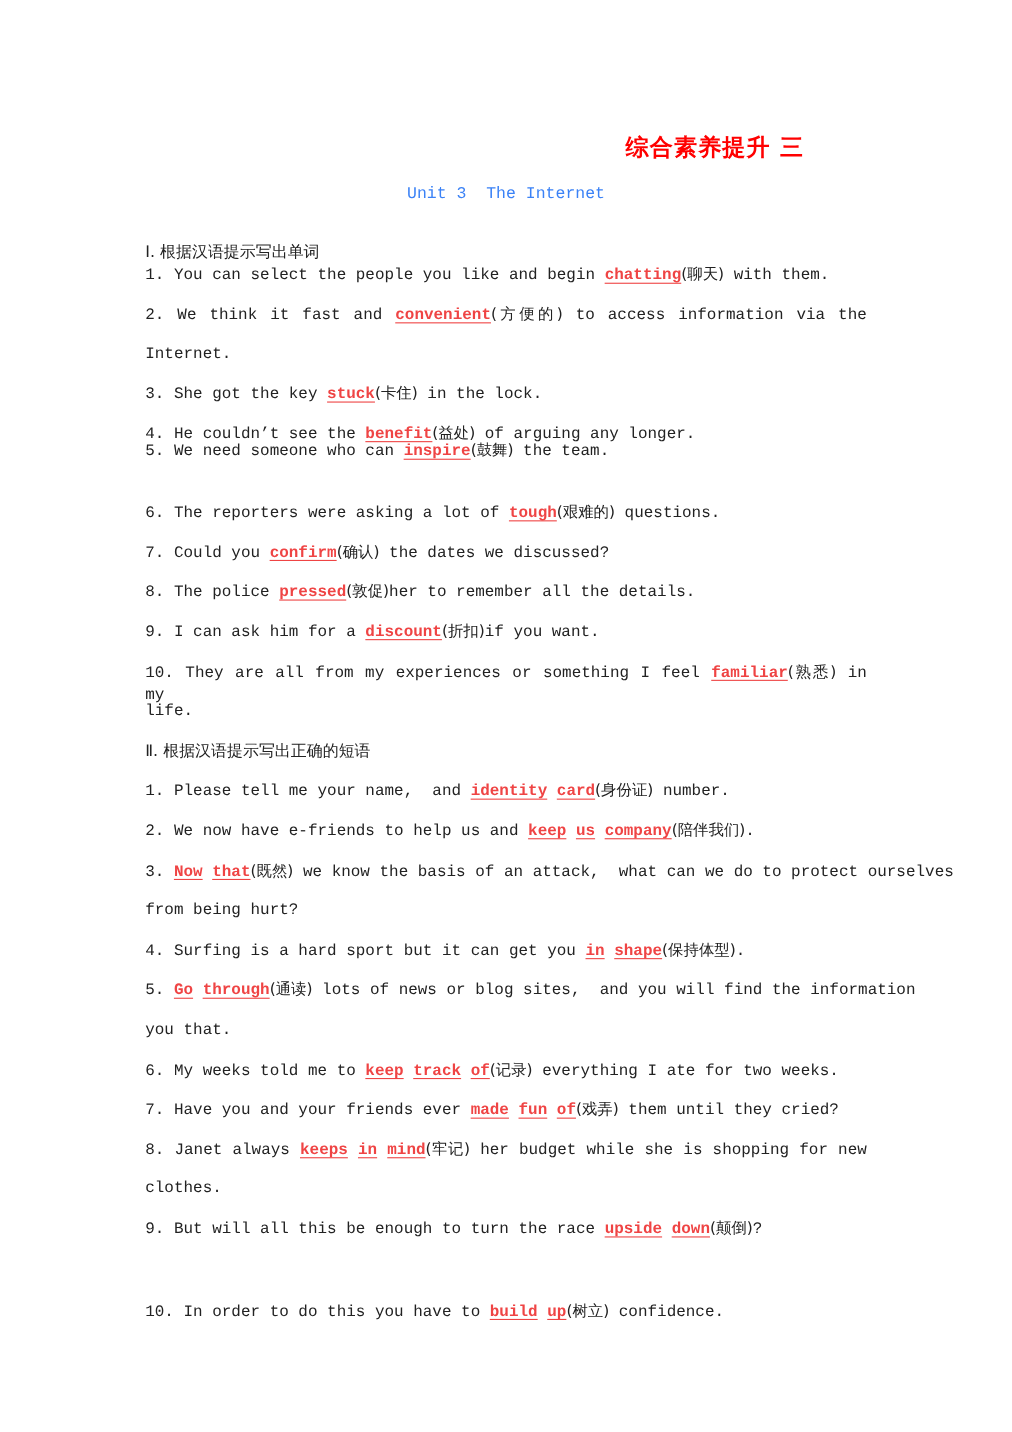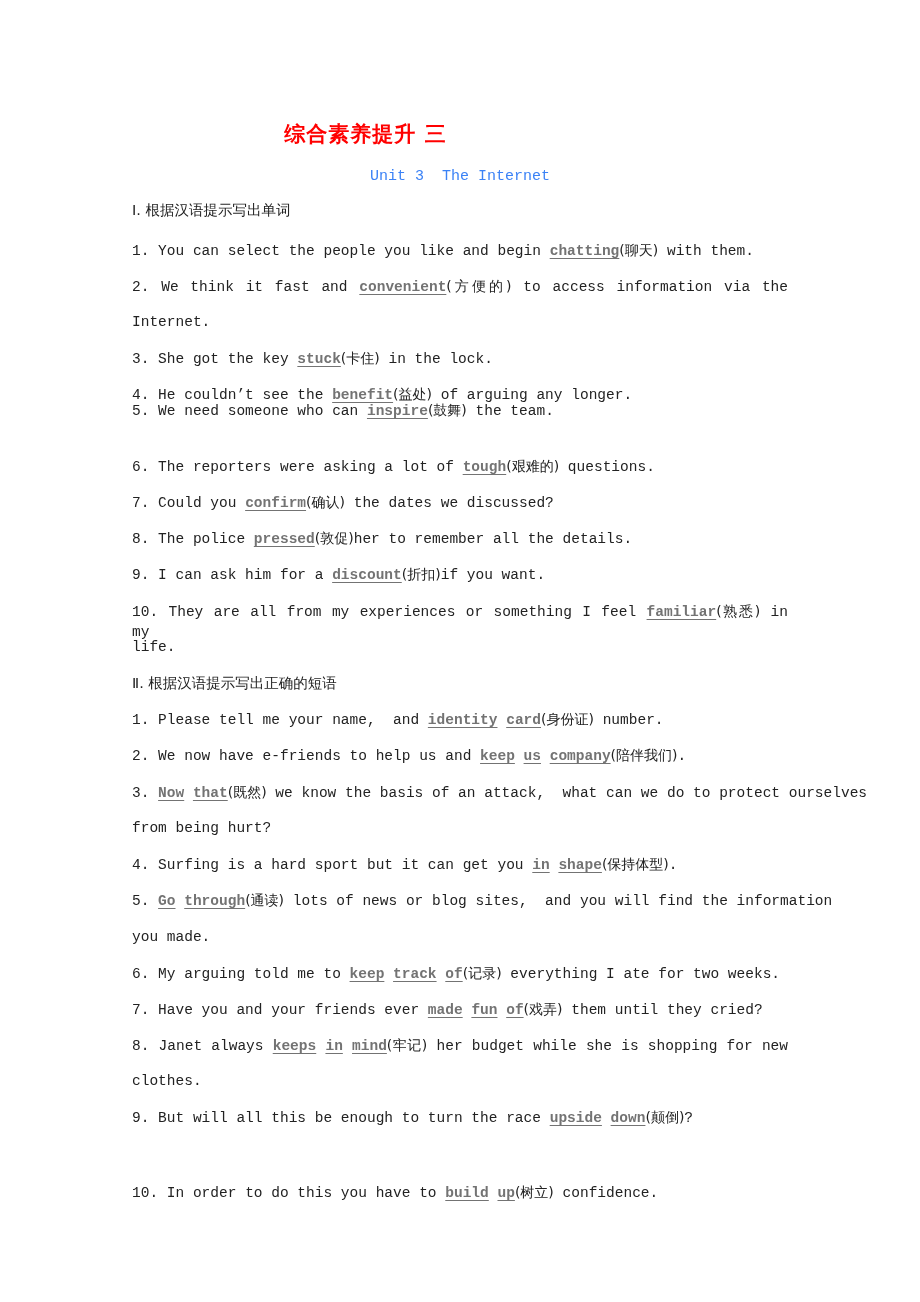--- a/index.html
+++ b/index.html
@@ -1,45 +1,45 @@
 <!DOCTYPE html>
 <html><head>
 <meta charset="utf-8">
 <style>
   html, body { margin: 0; padding: 0; background: #ffffff; }
   body { width: 920px; height: 1302px; position: relative; overflow: hidden; }
   .page { position: absolute; left: 0; top: 0; width: 920px; height: 1302px; }
   .title {
-    position: absolute; left: 0; width: 731px; top: 120px; text-align: center;
+    position: absolute; left: 0; width: 731px; top: 120px; text-align: right;
     font-family: "DejaVu Sans", sans-serif; font-size: 21px; font-weight: bold;
     color: #ff0000; letter-spacing: 1px;
   }
   .subtitle {
     position: absolute; left: 0; width: 920px; top: 168px; text-align: center;
     font-family: "Liberation Mono", "DejaVu Sans Mono", monospace; font-size: 15px;
     color: #3b82f6; white-space: pre;
   }
   .line {
     position: absolute; left: 132px; width: 660px;
     font-family: "Liberation Mono", "DejaVu Sans Mono", monospace; font-size: 14.5px;
     color: #222222; white-space: pre; line-height: 20px;
   }
   .line.justify { width: 656px; text-align: justify; text-align-last: justify; white-space: normal; }
   .heading { font-family: "DejaVu Sans", sans-serif; font-size: 14.5px; }
-  .ans { font-weight: bold; text-decoration: underline; text-underline-offset: 3px; color: #737373; }
+  .ans { font-weight: bold; text-decoration: underline; text-underline-offset: 3px; color: #ef4444; }
   .cn { font-family: "DejaVu Sans", sans-serif; font-size: 14px; text-align: center; }
 </style>
 </head>
 <body>
 
 <div class="page">
   <div class="title">综合素养提升 三</div>
   <div class="subtitle">Unit 3  The Internet</div>
 
-  <div class="line heading" style="top:200px">Ⅰ. 根据汉语提示写出单词</div>
+  <div class="line heading" style="top:220px">Ⅰ. 根据汉语提示写出单词</div>
 
   <div class="line" style="top:240px"><span>1.</span> <span>You can select the people you like and begin </span><span class="ans">chatting</span><span class="cn">(聊天)</span><span> with them.</span></div>
 
   <div class="line justify" style="top:276px"><span>2.</span> <span>We think it fast and </span><span class="ans">convenient</span><span class="cn">(方便的)</span><span> to access information via the</span></div>
   <div class="line" style="top:312px">Internet.</div>
 
   <div class="line" style="top:348px"><span>3.</span> <span>She got the key </span><span class="ans">stuck</span><span class="cn">(卡住)</span><span> in the lock.</span></div>
 
   <div class="line" style="top:384px"><span>4.</span> <span>He couldn’t see the </span><span class="ans">benefit</span><span class="cn">(益处)</span><span> of arguing any longer.</span></div>
 
@@ -61,23 +61,23 @@
   <div class="line" style="top:709px"><span>1.</span> <span>Please tell me your name,  and </span><span class="ans">identity</span> <span class="ans">card</span><span class="cn">(身份证)</span><span> number.</span></div>
 
   <div class="line" style="top:745px"><span>2.</span> <span>We now have e-friends to help us and </span><span class="ans">keep</span> <span class="ans">us</span> <span class="ans">company</span><span class="cn">(陪伴我们)</span><span>.</span></div>
 
   <div class="line" style="top:782px; width:720px"><span>3.</span> <span class="ans">Now</span> <span class="ans">that</span><span class="cn">(既然)</span><span> we know the basis of an attack,  what can we do to protect ourselves</span></div>
   <div class="line" style="top:818px">from being hurt?</div>
 
   <div class="line" style="top:854px"><span>4.</span> <span>Surfing is a hard sport but it can get you </span><span class="ans">in</span> <span class="ans">shape</span><span class="cn">(保持体型)</span><span>.</span></div>
 
   <div class="line" style="top:890px; width:700px"><span>5.</span> <span class="ans">Go</span> <span class="ans">through</span><span class="cn">(通读)</span><span> lots of news or blog sites,  and you will find the information</span></div>
-  <div class="line" style="top:927px">you made.</div>
+  <div class="line" style="top:927px">you that.</div>
 
-  <div class="line" style="top:963px"><span>6.</span> <span>My arguing told me to </span><span class="ans">keep</span> <span class="ans">track</span> <span class="ans">of</span><span class="cn">(记录)</span><span> everything I ate for two weeks.</span></div>
+  <div class="line" style="top:963px"><span>6.</span> <span>My weeks told me to </span><span class="ans">keep</span> <span class="ans">track</span> <span class="ans">of</span><span class="cn">(记录)</span><span> everything I ate for two weeks.</span></div>
 
   <div class="line" style="top:999px"><span>7.</span> <span>Have you and your friends ever </span><span class="ans">made</span> <span class="ans">fun</span> <span class="ans">of</span><span class="cn">(戏弄)</span><span> them until they cried?</span></div>
 
   <div class="line justify" style="top:1035px"><span>8.</span> <span>Janet always </span><span class="ans">keeps</span> <span class="ans">in</span> <span class="ans">mind</span><span class="cn">(牢记)</span><span> her budget while she is shopping for new</span></div>
   <div class="line" style="top:1071px">clothes.</div>
 
   <div class="line" style="top:1107px"><span>9.</span> <span>But will all this be enough to turn the race </span><span class="ans">upside</span> <span class="ans">down</span><span class="cn">(颠倒)</span><span>?</span></div>
 
   <div class="line" style="top:1182px"><span>10.</span> <span>In order to do this you have to </span><span class="ans">build</span> <span class="ans">up</span><span class="cn">(树立)</span><span> confidence.</span></div>
 </div>

